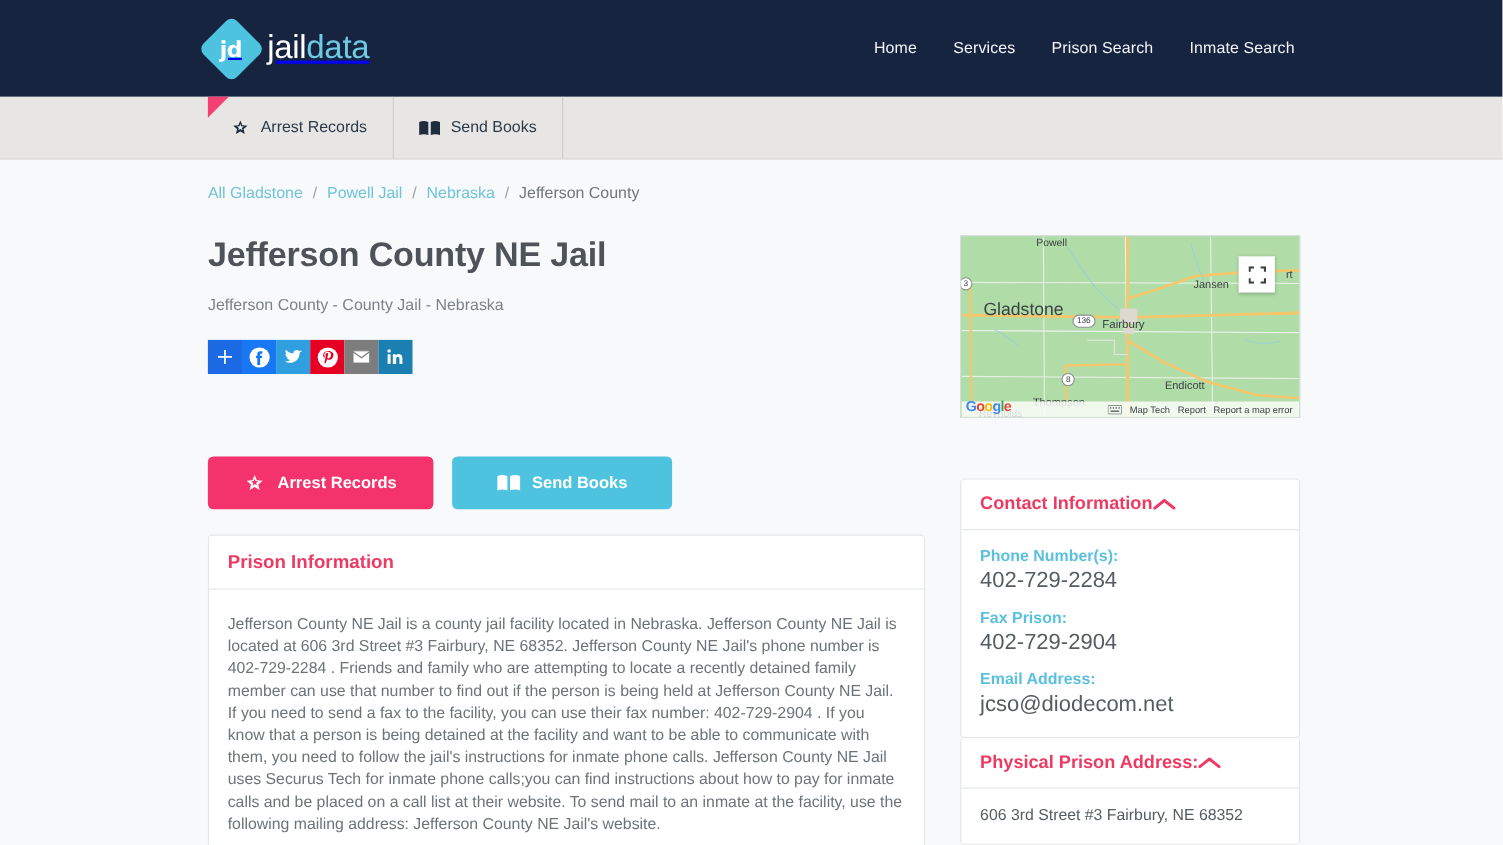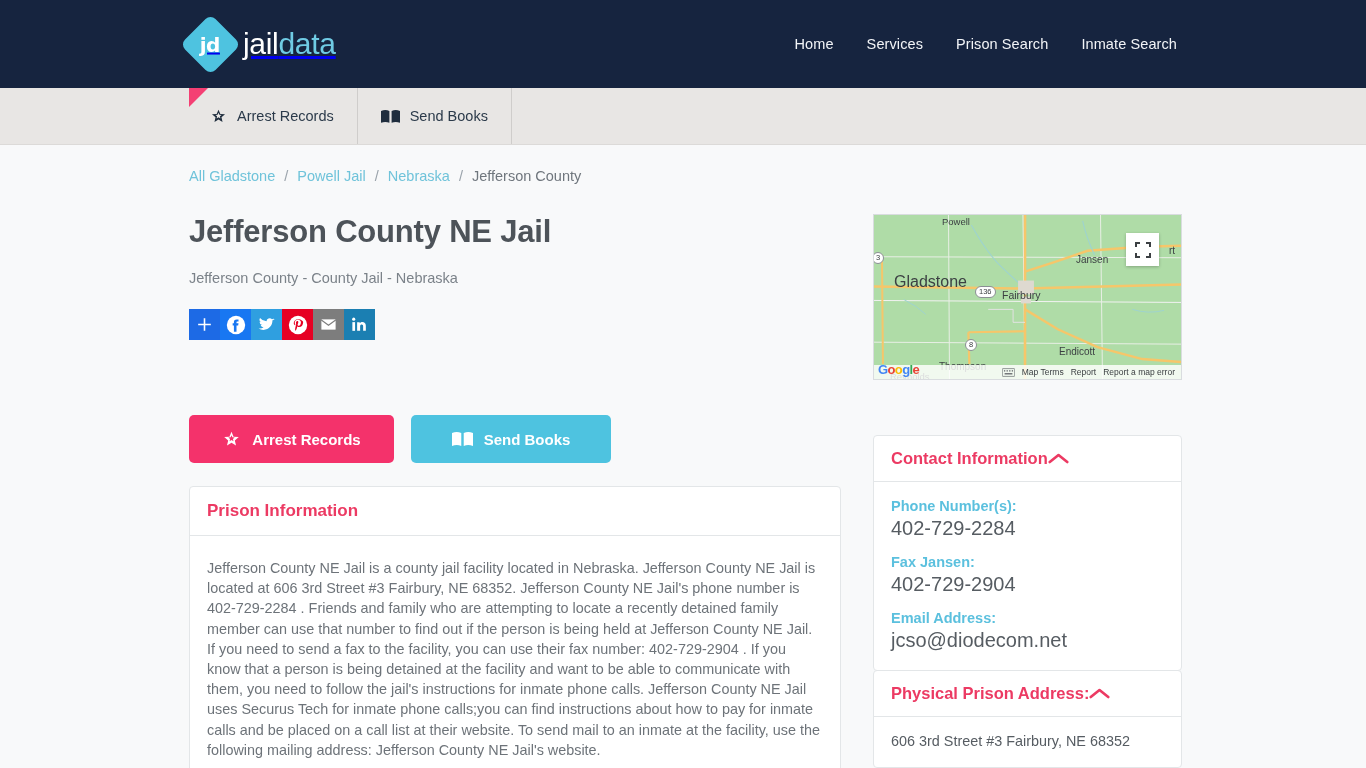--- a/index.html
+++ b/index.html
@@ -354,21 +354,21 @@
           <path d="M98 10 Q110 32 124 48 Q138 62 150 72" stroke="#9ed3cf" stroke-width="1.1" fill="none"></path>
           <path d="M210 6 Q214 24 222 40" stroke="#9ed3cf" stroke-width="1.1" fill="none"></path>
           <path d="M30 85 Q44 92 52 100" stroke="#9ed3cf" stroke-width="1" fill="none"></path>
           <path d="M260 95 Q276 100 292 96" stroke="#9ed3cf" stroke-width="1" fill="none"></path>
           <rect x="145" y="66" width="16" height="14" fill="#ded9d0"></rect>
           <rect x="148" y="82" width="10" height="7" fill="#ded9d0"></rect>
           <path d="M115 95 L140 95 L140 108 L152 108" stroke="#e3e3e3" stroke-width="1" fill="none"></path>
         </svg>
 
         <div class="map-label" style="left:68px;  top:1px;   font-size:9.5px">Powell</div>
-        <div class="map-label" style="left:202px; top:39px;  font-size:10px">Jansen</div>
+        <div class="map-label" style="left:211px; top:39px;  font-size:10px">Jansen</div>
         <div class="map-label" style="left:20px;  top:58px;  font-size:16px">Gladstone</div>
         <div class="map-label" style="left:128px; top:74px;  font-size:10.5px">Fairbury</div>
         <div class="map-label" style="left:185px; top:131px; font-size:10px">Endicott</div>
         <div class="map-label" style="left:65px;  top:146px; font-size:10px">Thompson</div>
         <div class="map-label" style="left:16px;  top:156px; font-size:9.5px">Reynolds</div>
         <div class="map-label" style="left:295px; top:30px;  font-size:10px">rt</div>
 
         <div class="map-shield" style="left:101px; top:71px">136</div>
         <div class="map-shield" style="left:91px;  top:124px">8</div>
         <div class="map-shield" style="left:-2px;  top:37px">3</div>
@@ -383,40 +383,40 @@
           <span class="ico">
             <svg width="13" height="9" viewBox="0 0 20 13">
                 <rect x="0.5" y="0.5" width="19" height="12" rx="1" fill="none" stroke="#5f6368"></rect>
                 <rect x="3" y="3" width="2" height="2" fill="#5f6368"></rect>
                 <rect x="7" y="3" width="2" height="2" fill="#5f6368"></rect>
                 <rect x="11" y="3" width="2" height="2" fill="#5f6368"></rect>
                 <rect x="15" y="3" width="2" height="2" fill="#5f6368"></rect>
                 <rect x="4" y="7.5" width="12" height="2" fill="#5f6368"></rect>
               </svg>
           </span>
-          <span>Map Terms</span>
+          <span>Map Tech</span>
           <span>Report</span>
           <span>Report a map error</span>
           <span class="gl"><span class="b">G</span><span class="r">o</span><span class="y">o</span><span class="b">g</span><span class="g">l</span><span class="r">e</span></span>
         </div>
       </div>
 
       <div class="side-panel" style="margin-top:55px">
         <div class="side-head">
           <h3>Contact Information</h3>
           <span class="chev ico">
             <svg width="21" height="13" viewBox="0 0 24 14">
                 <path fill="none" stroke="#ec3a63" stroke-width="3" stroke-linecap="round" stroke-linejoin="round" d="M2 11 L12 3 L22 11"></path>
               </svg>
           </span>
         </div>
         <div class="side-body">
           <div class="fld-label">Phone Number(s):</div>
           <div class="fld-value">402-729-2284</div>
-          <div class="fld-label">Fax Jansen:</div>
+          <div class="fld-label">Fax Prison:</div>
           <div class="fld-value">402-729-2904</div>
           <div class="fld-label">Email Address:</div>
           <div class="fld-value last">jcso@diodecom.net</div>
         </div>
       </div>
 
       <div class="side-panel" style="margin-top:-1px">
         <div class="side-head">
           <h3>Physical Prison Address:</h3>
           <span class="chev ico">

